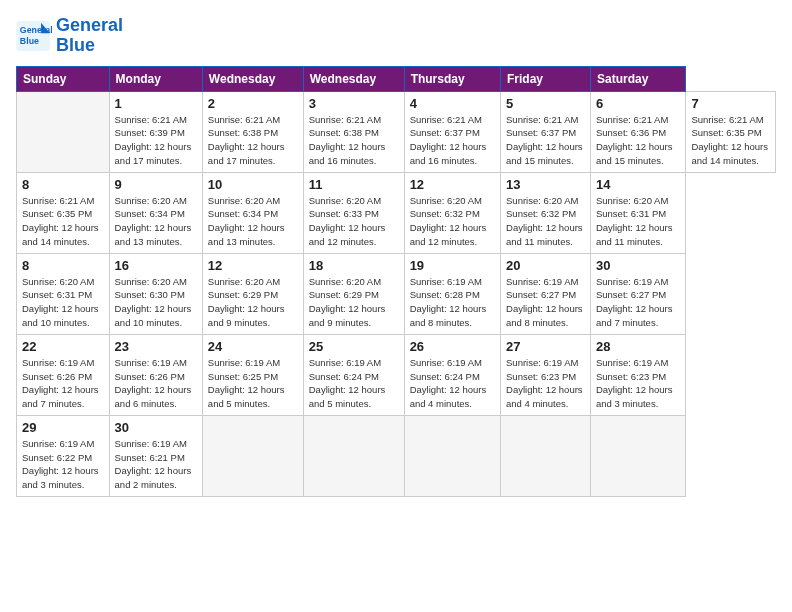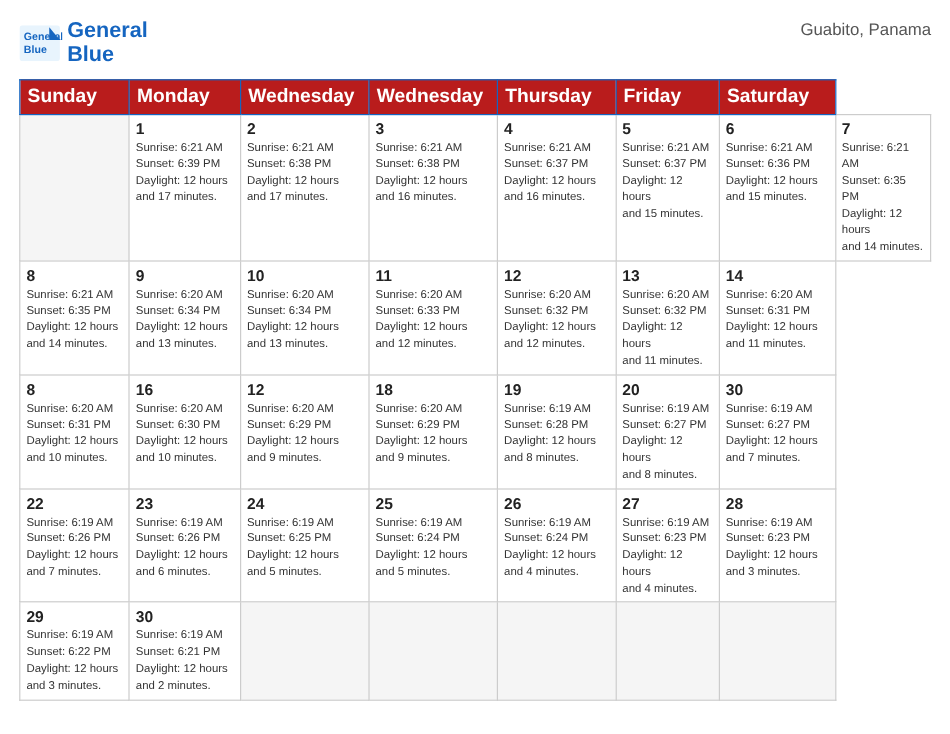--- a/index.html
+++ b/index.html
@@ -51,25 +51,25 @@
     .location {
       font-size: 14px;
       color: #555;
     }
     .calendar {
       width: 100%;
       border-collapse: collapse;
       font-size: 10px;
     }
     .calendar th {
-      background: #b91c1c;
+      background: #701a75;
       color: #fff;
       text-align: left;
       padding: 5px 6px;
-      font-size: 16px;
+      font-size: 12px;
       font-weight: bold;
       border: 1px solid #1565c0;
     }
     .calendar td {
       border: 1px solid #ccc;
       vertical-align: top;
       padding: 4px 5px;
       width: 113px;
       height: 80px;
       background: #fff;
@@ -101,21 +101,20 @@
         <text x="4" y="14" font-size="10" font-weight="bold" fill="#1565c0">General</text>
         <text x="4" y="26" font-size="10" font-weight="bold" fill="#1565c0">Blue</text>
         <polygon points="28,2 38,14 28,14" fill="#1565c0"></polygon>
       </svg>
       <div class="logo-text">
         <span>General</span><br>
         <span>Blue</span>
       </div>
     </div>
     <div class="title-block">
-      <div class="location">Guabito, Panama</div>
     </div>
   </div>
 
   <table class="calendar">
     <thead>
       <tr>
         <th>Sunday</th>
         <th>Monday</th>
         <th>Wednesday</th>
         <th>Wednesday</th>

